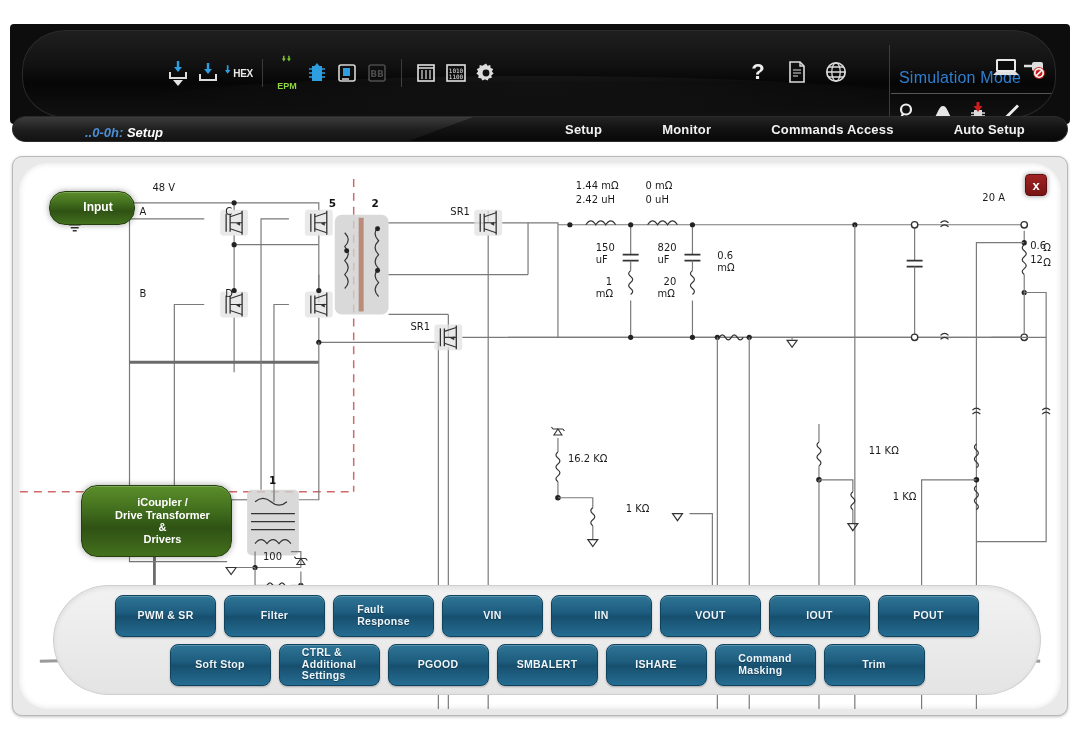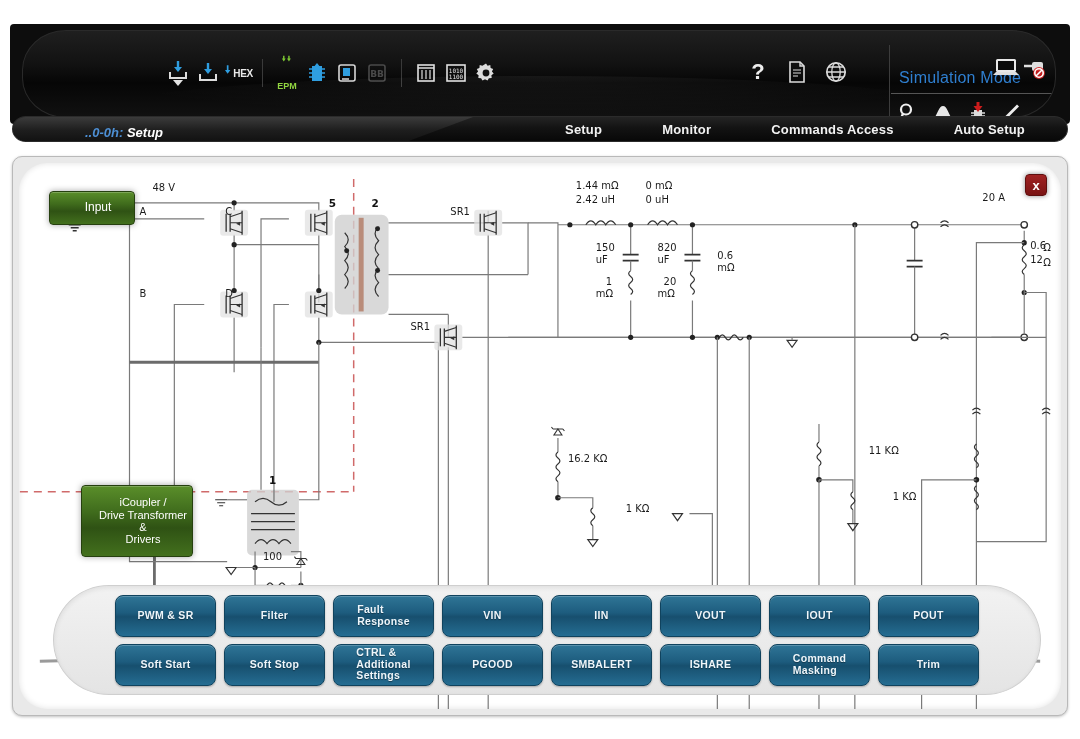--- a/index.html
+++ b/index.html
@@ -136,23 +136,23 @@
     cursor: pointer; z-index: 30;
     box-shadow: 0 0 5px rgba(0,0,0,.45);
   }
   .schem { position:absolute; left:0; top:0; width:100%; height:100%; }
 
   
   .gblock {
     position: absolute;
     background: linear-gradient(180deg,#5a8e2a 0%, #3f6b1c 38%, #2f5214 60%, #43701d 100%);
     border: 1px solid #26400f;
-    border-radius: 4px;
+    border-radius: 16px;
     color: #ffffff;
-    font-weight: normal;
+    font-weight: bold;
     display: flex; align-items: center; justify-content: center;
     text-align: center;
     line-height: 1.12;
     box-shadow: 0 0 6px rgba(0,0,0,.35), inset 0 1px 0 rgba(255,255,255,.22);
     cursor: pointer;
     padding-left: 12px;
   }
 
   
   .tray {
@@ -746,21 +746,21 @@
         <text class="sv-out" x="62" y="440">OUTA</text>
         <text class="sv-out" x="62" y="454">OUTB</text>
         <text class="sv-out" x="62" y="468">OUTC</text>
         <text class="sv-out" x="62" y="482">OUTD</text>
       </svg>
 
       <div class="gblock" style="left:30px; top:28px; width:86px; height:34px; font-size:12px;">
         <span>Input</span>
       </div>
 
-      <div class="gblock" style="left:62px; top:322px; width:112px; height:72px; font-size:11px; flex-direction:column;">
+      <div class="gblock" style="left:62px; top:322px; width:151px; height:72px; font-size:11px; flex-direction:column;">
         <span>iCoupler /</span>
         <span>Drive Transformer</span>
         <span>&amp;</span>
         <span>Drivers</span>
       </div>
 
       <div class="gblock" style="left:451px; top:459px; width:60px; height:26px; font-size:11px;">
         <span>Drivers</span>
       </div>
 
@@ -775,21 +775,20 @@
           <div class="tbtn">Filter</div>
           <div class="tbtn" style="white-space:pre-line">Fault
 Response</div>
           <div class="tbtn">VIN</div>
           <div class="tbtn">IIN</div>
           <div class="tbtn">VOUT</div>
           <div class="tbtn">IOUT</div>
           <div class="tbtn">POUT</div>
         </div>
         <div class="tray-row">
-          <div class="tbtn">Soft Start</div>
           <div class="tbtn">Soft Stop</div>
           <div class="tbtn" style="white-space:pre-line">CTRL &amp;
 Additional
 Settings</div>
           <div class="tbtn">PGOOD</div>
           <div class="tbtn">SMBALERT</div>
           <div class="tbtn">ISHARE</div>
           <div class="tbtn" style="white-space:pre-line">Command
 Masking</div>
           <div class="tbtn">Trim</div>

